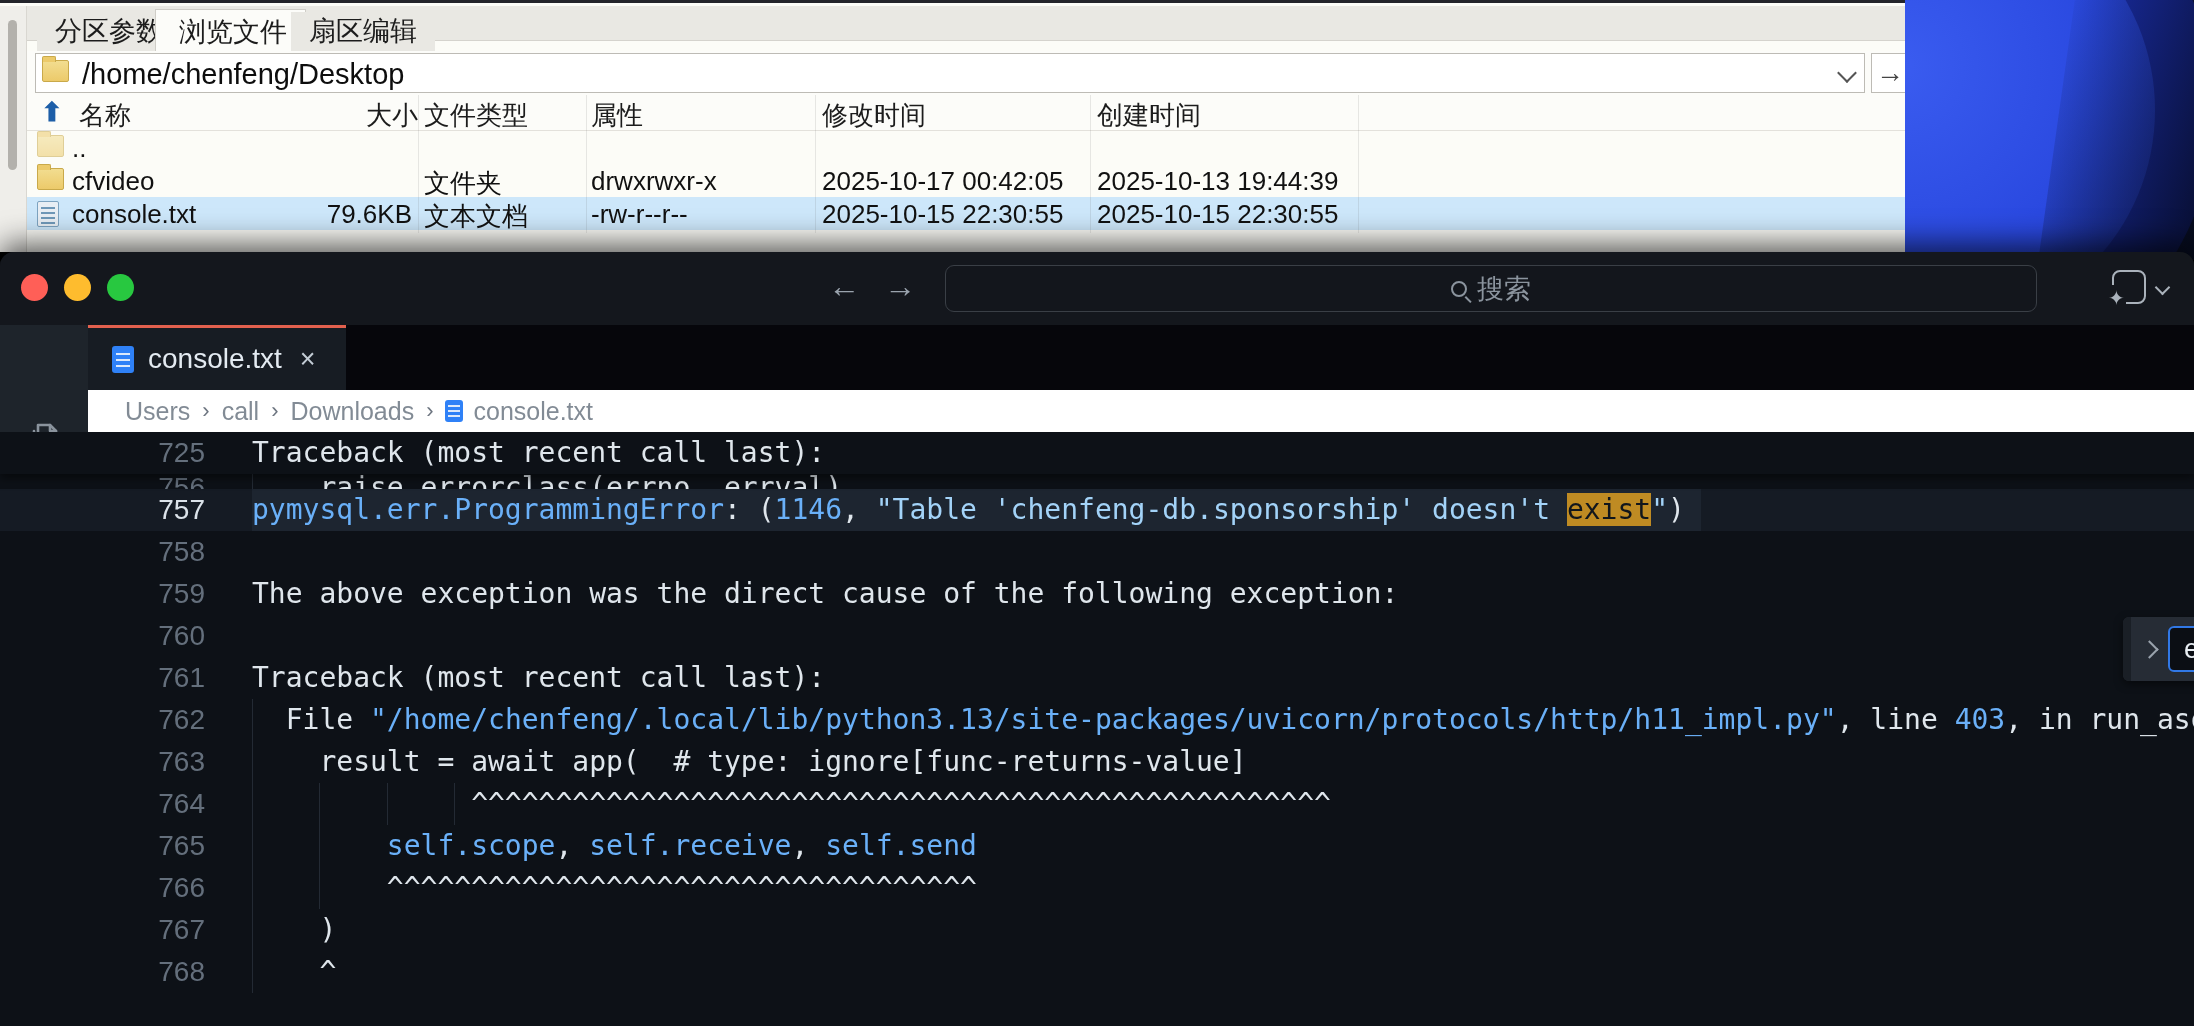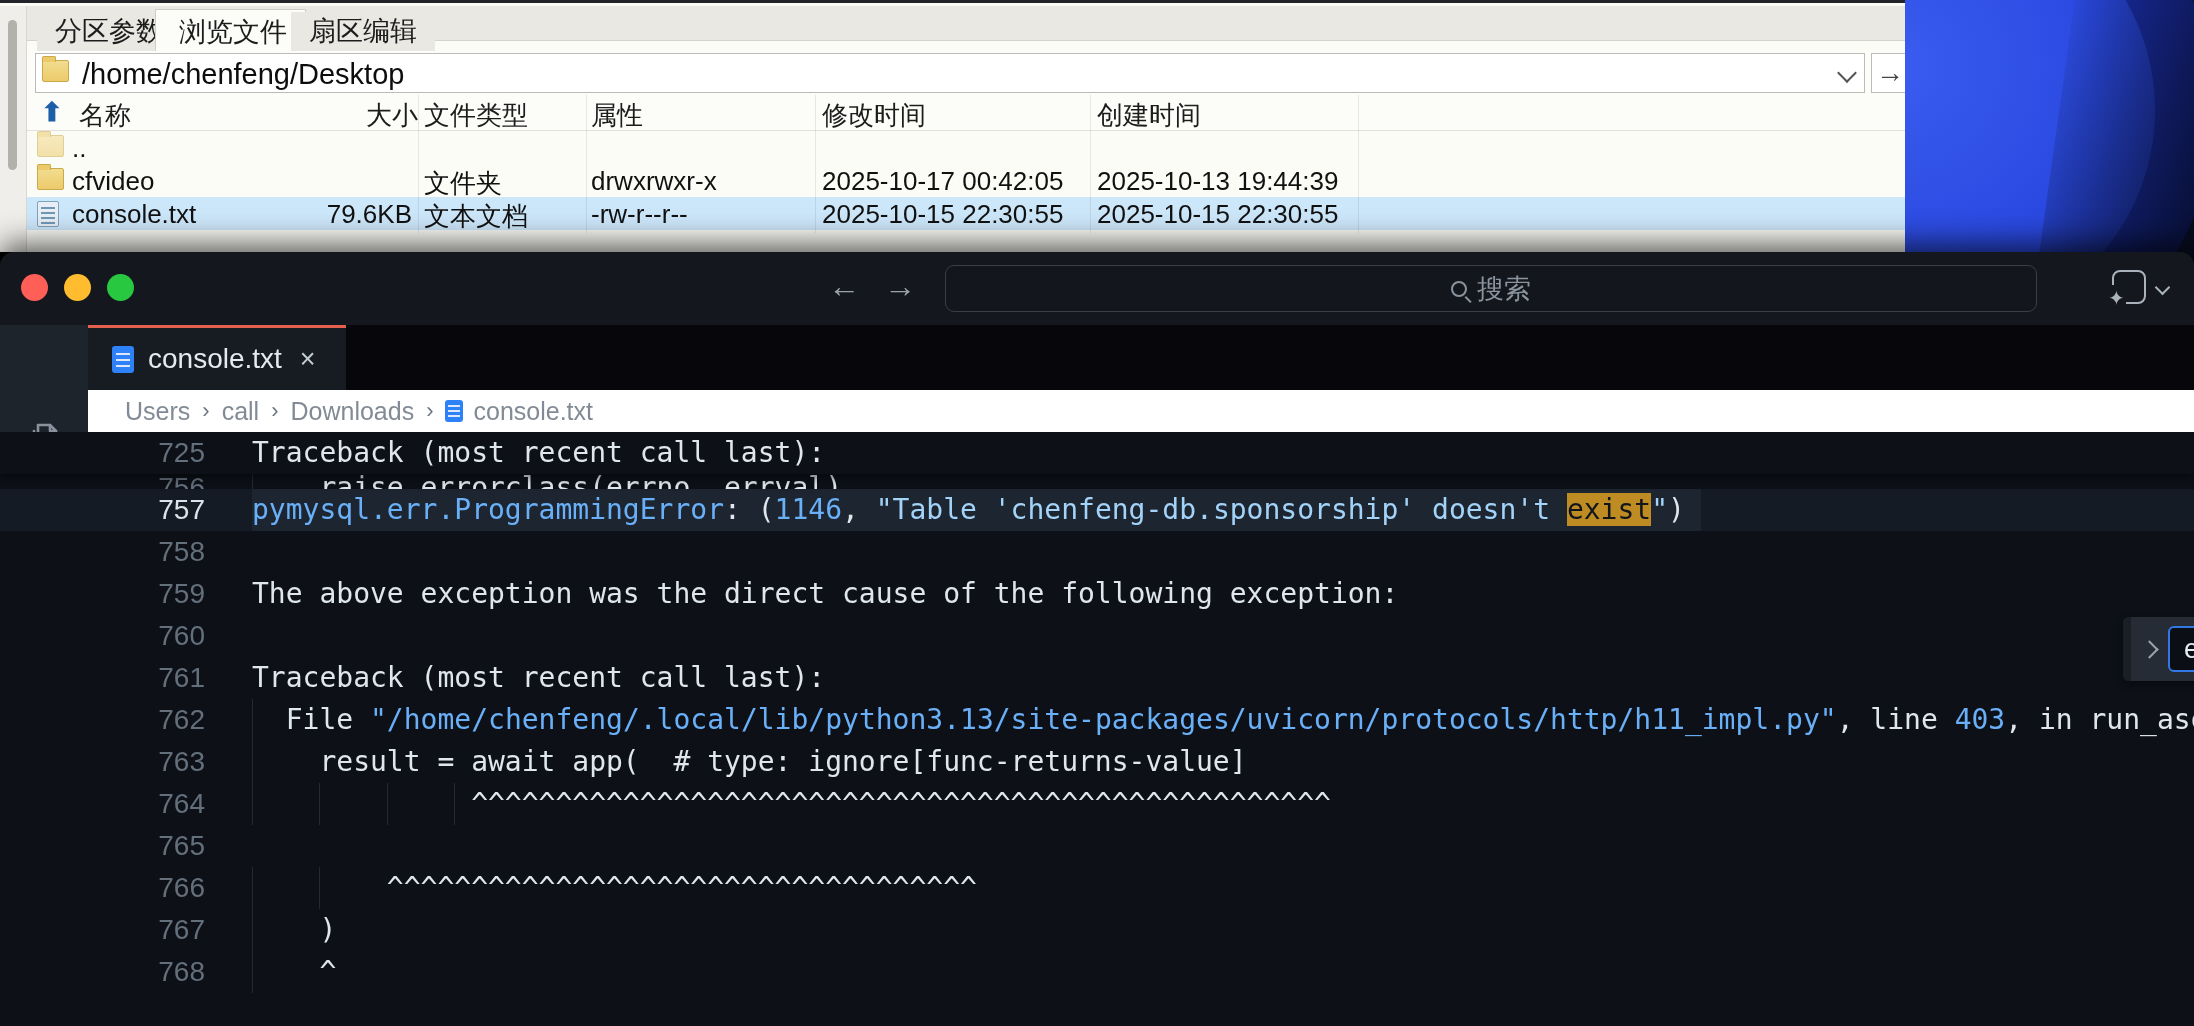--- a/index.html
+++ b/index.html
@@ -319,20 +319,21 @@
         </div>
         <div class="crow">
           <div class="in">
             <span class="lnum">764</span>
             <div class="ltext"><i class="ig" style="left: 0ch;"></i><i class="ig" style="left: 4ch;"></i><i class="ig" style="left: 8ch;"></i><i class="ig" style="left: 12ch;"></i><span class="c-w">             ^^^^^^^^^^^^^^^^^^^^^^^^^^^^^^^^^^^^^^^^^^^^^^^^^^^</span></div>
           </div>
         </div>
         <div class="crow">
           <div class="in">
             <span class="lnum">765</span>
+            <div class="ltext"><i class="ig" style="left: 0ch;"></i><i class="ig" style="left: 4ch;"></i><span class="c-w">        </span><span class="c-b">self.scope</span><span class="c-w">, </span><span class="c-b">self.receive</span><span class="c-w">, </span><span class="c-b">self.send</span></div>
           </div>
         </div>
         <div class="crow">
           <div class="in">
             <span class="lnum">766</span>
             <div class="ltext"><i class="ig" style="left: 0ch;"></i><i class="ig" style="left: 4ch;"></i><span class="c-w">        ^^^^^^^^^^^^^^^^^^^^^^^^^^^^^^^^^^^</span></div>
           </div>
         </div>
         <div class="crow">
           <div class="in">

